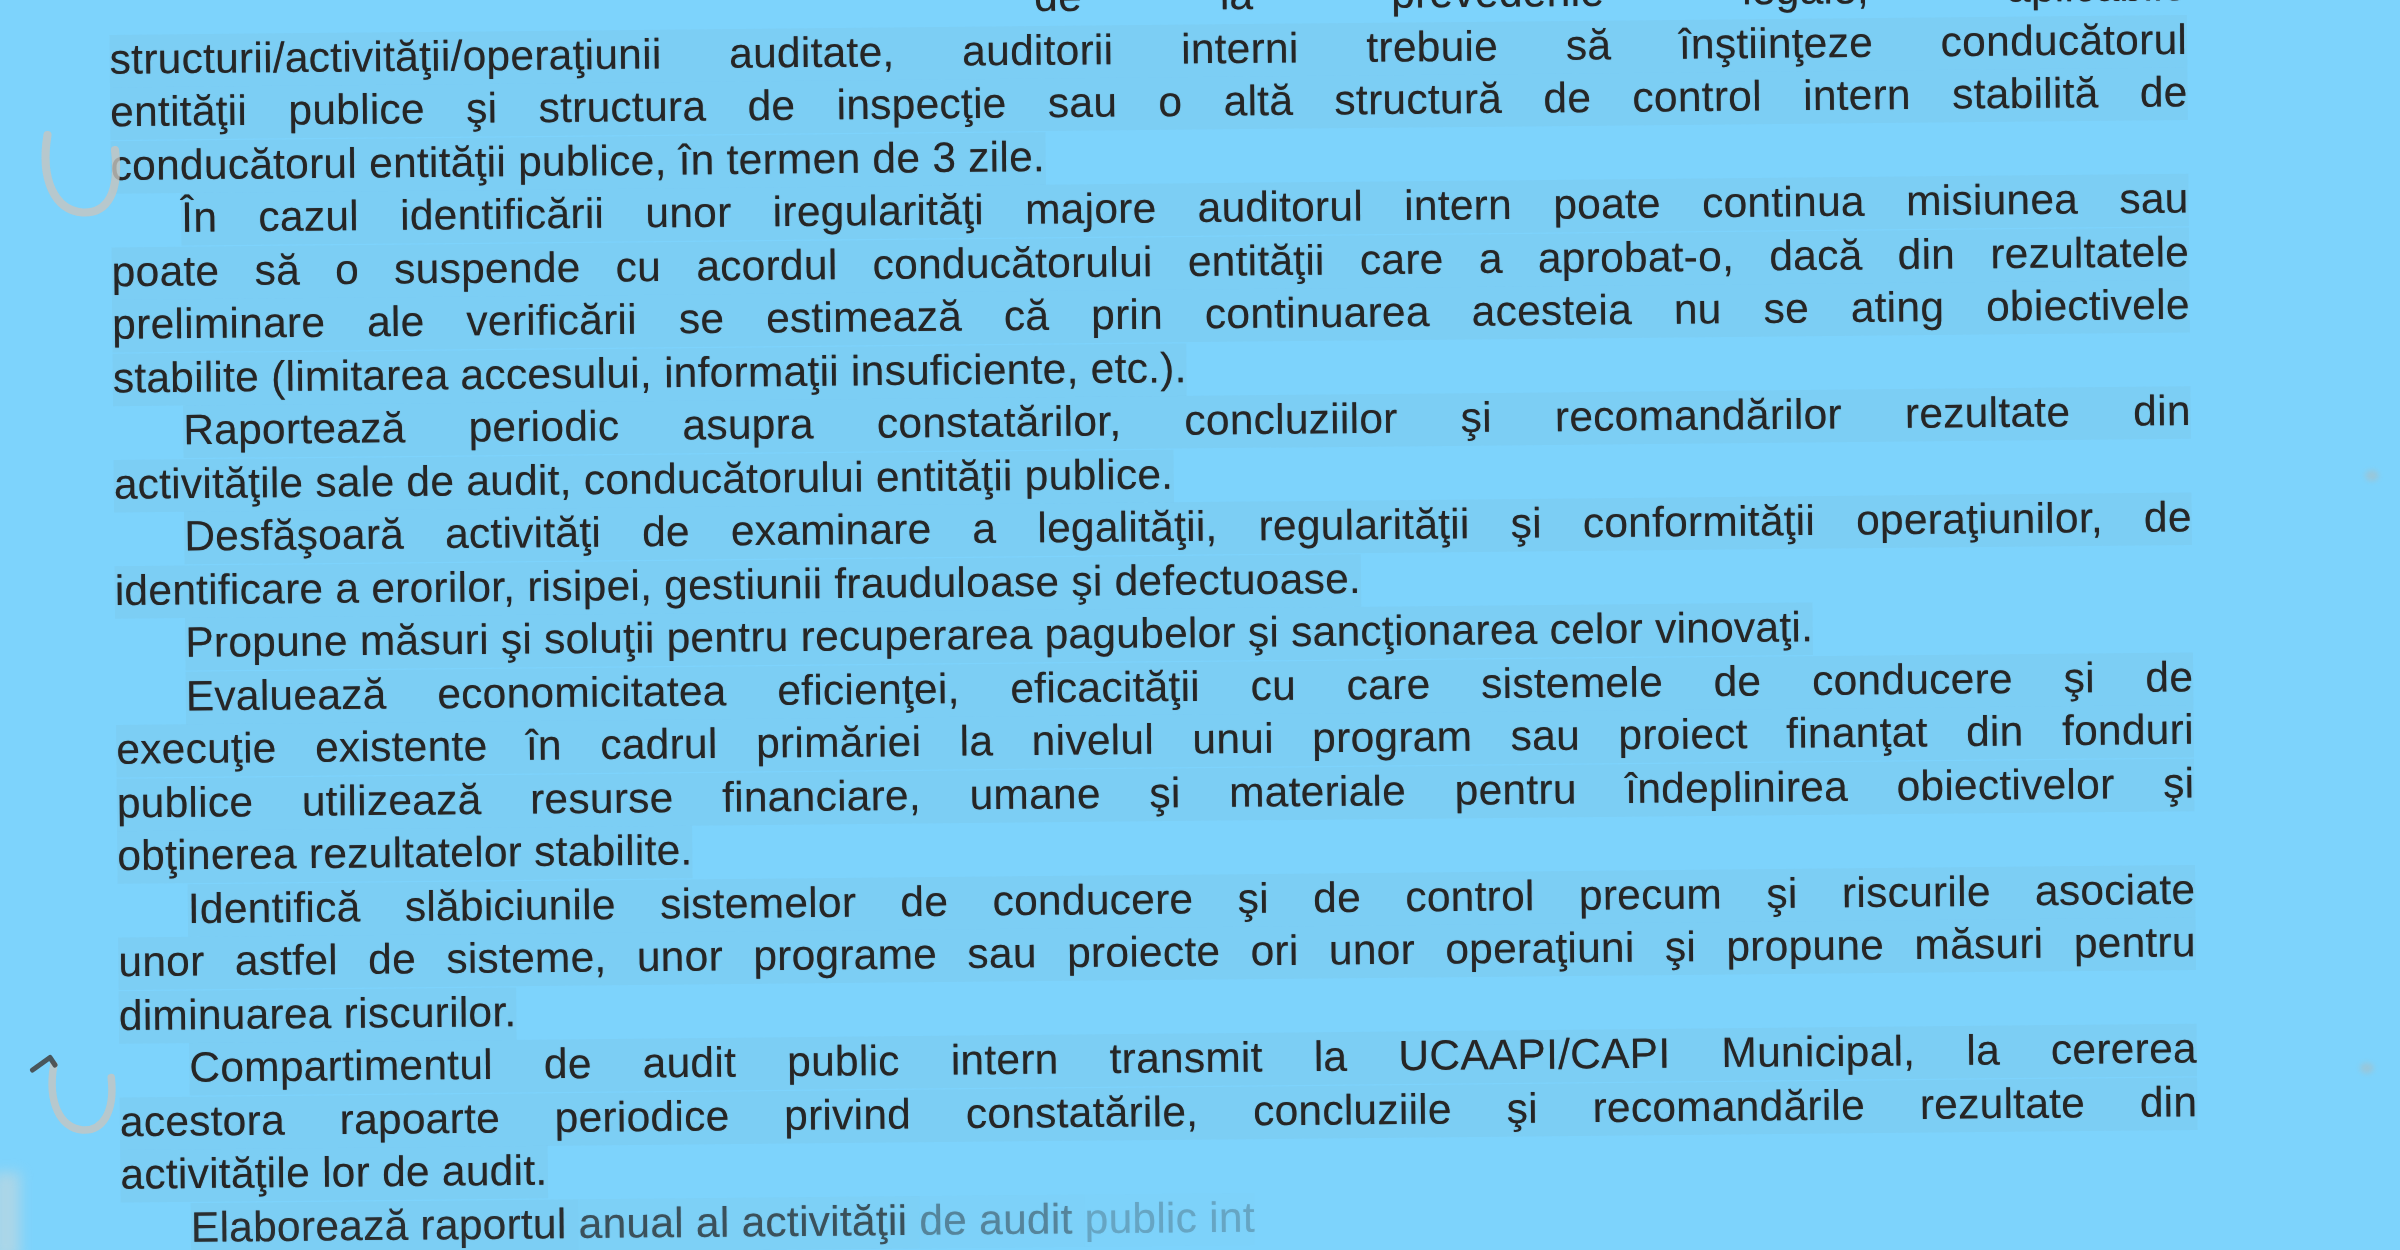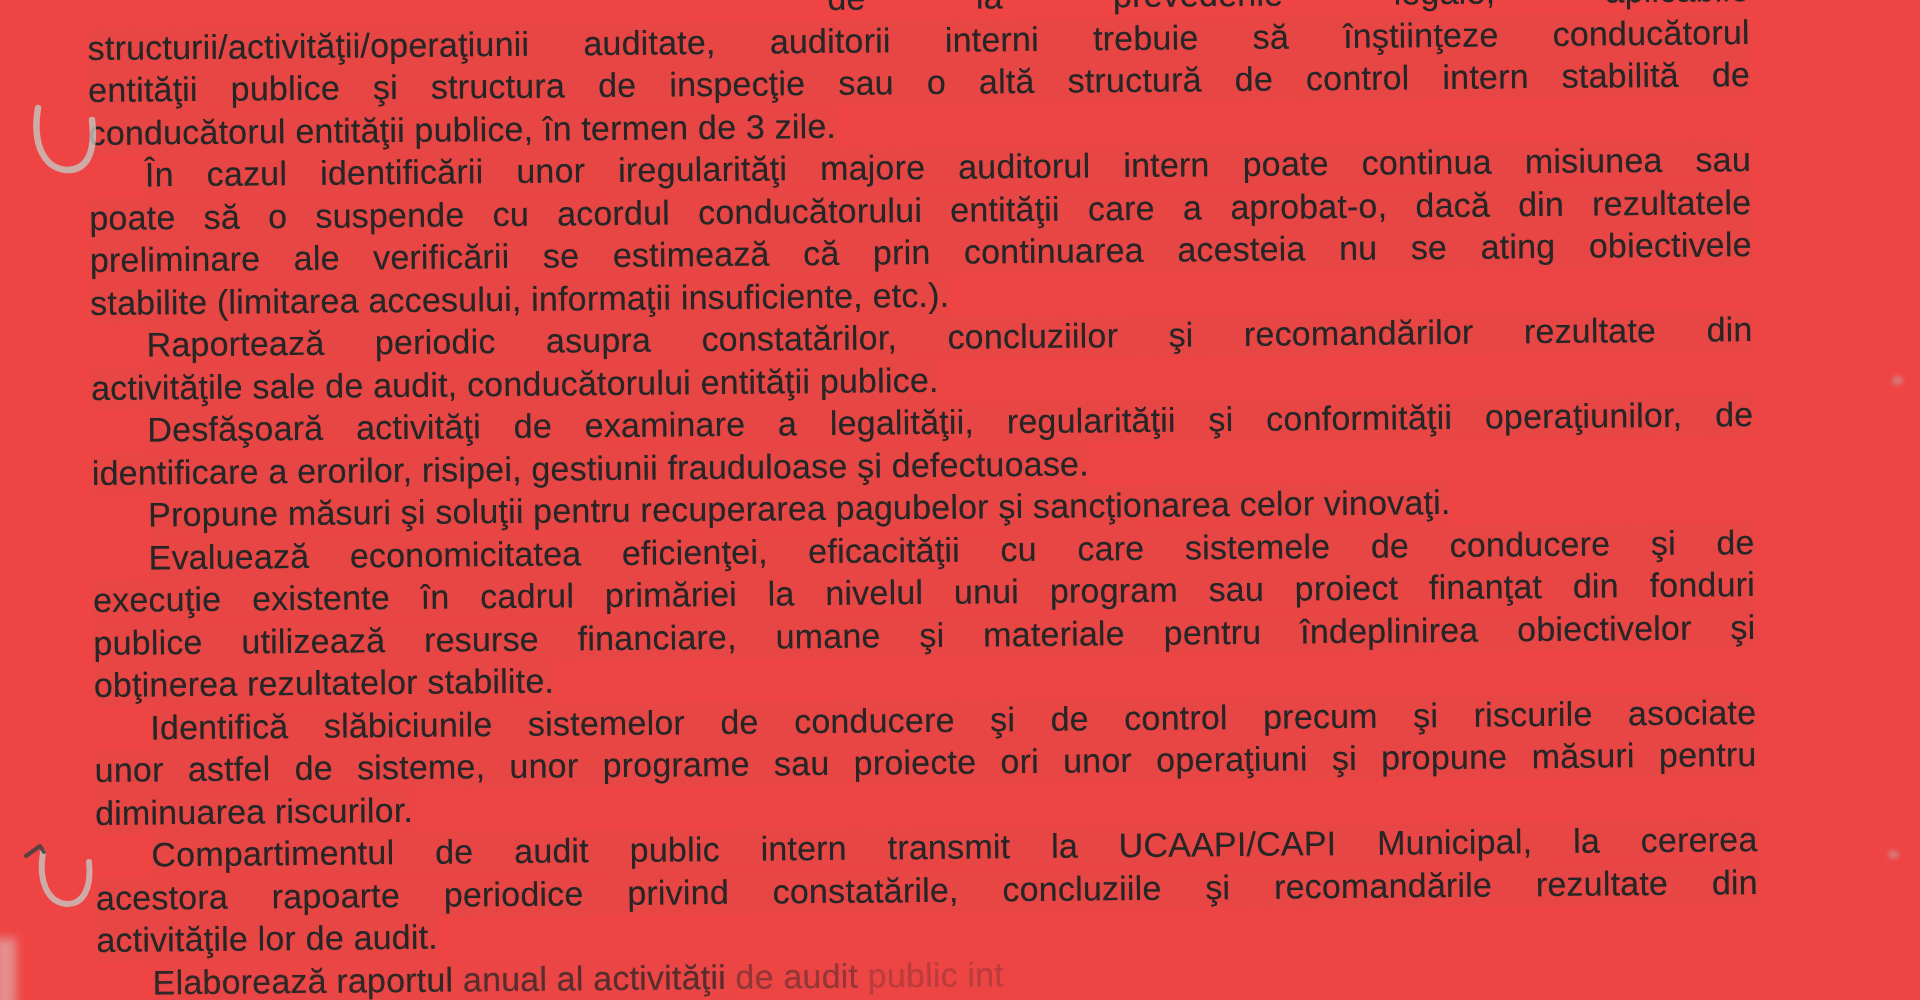--- a/index.html
+++ b/index.html
@@ -67,21 +67,21 @@
     width: 22px;
     height: 70px;
     background: #d9d9d4;
     filter: blur(5px);
     opacity: 0.5;
   }
 </style>
 </head>
 <body>
 
-<div class="page" style="background: #ef4444;">
+<div class="page" style="background: #7dd3fc;">
 
   <div class="text-block">
     <div class="line">
       <span class="frag-row">
           <span>de</span>
           <span>la</span>
           <span>prevederile</span>
           <span>legale,</span>
           <span>aplicabile</span>
         </span>

